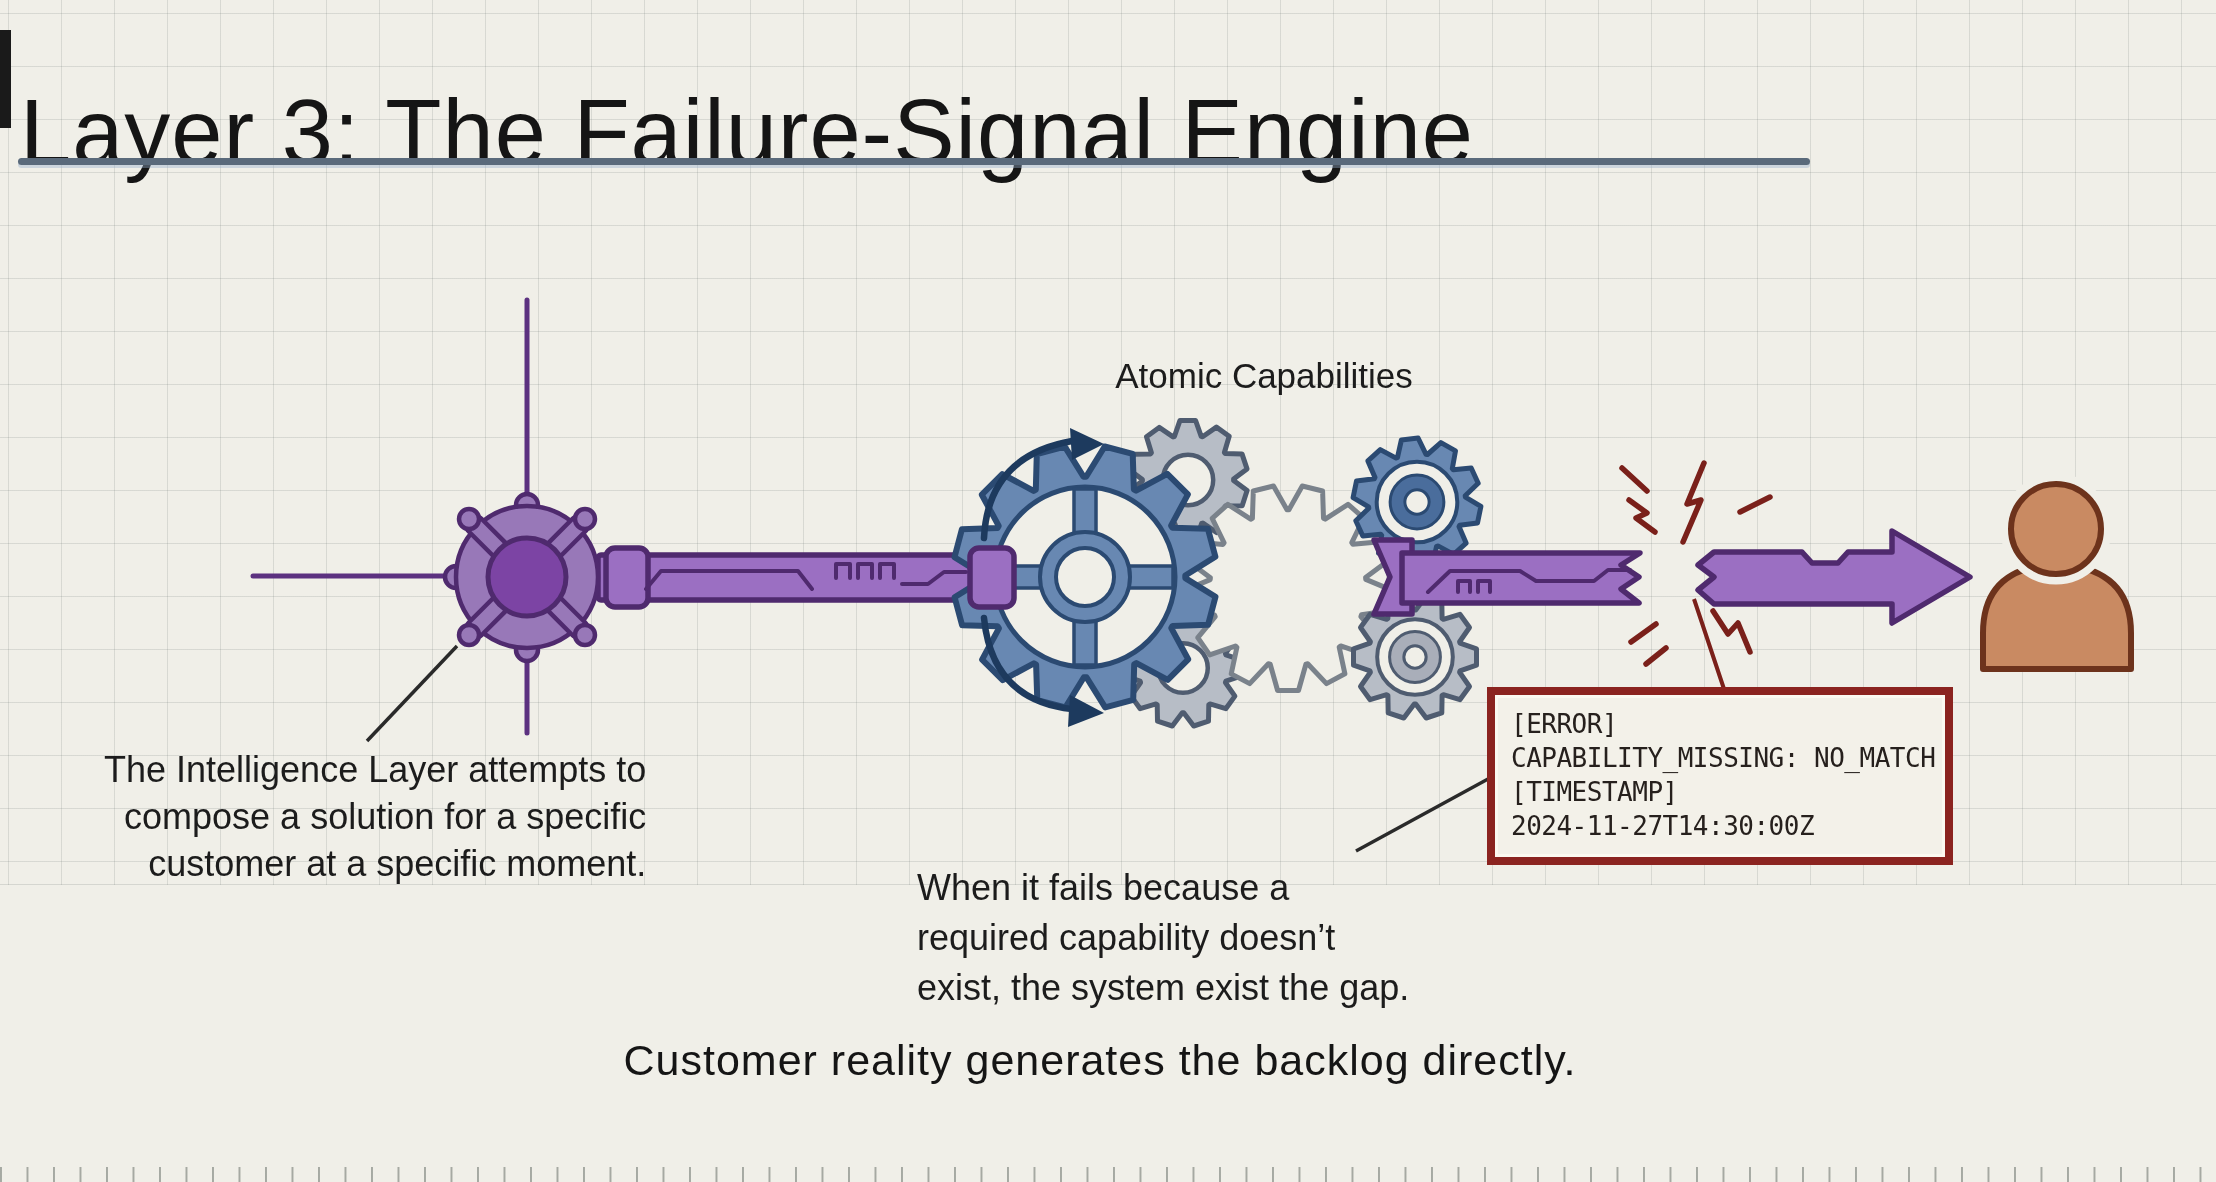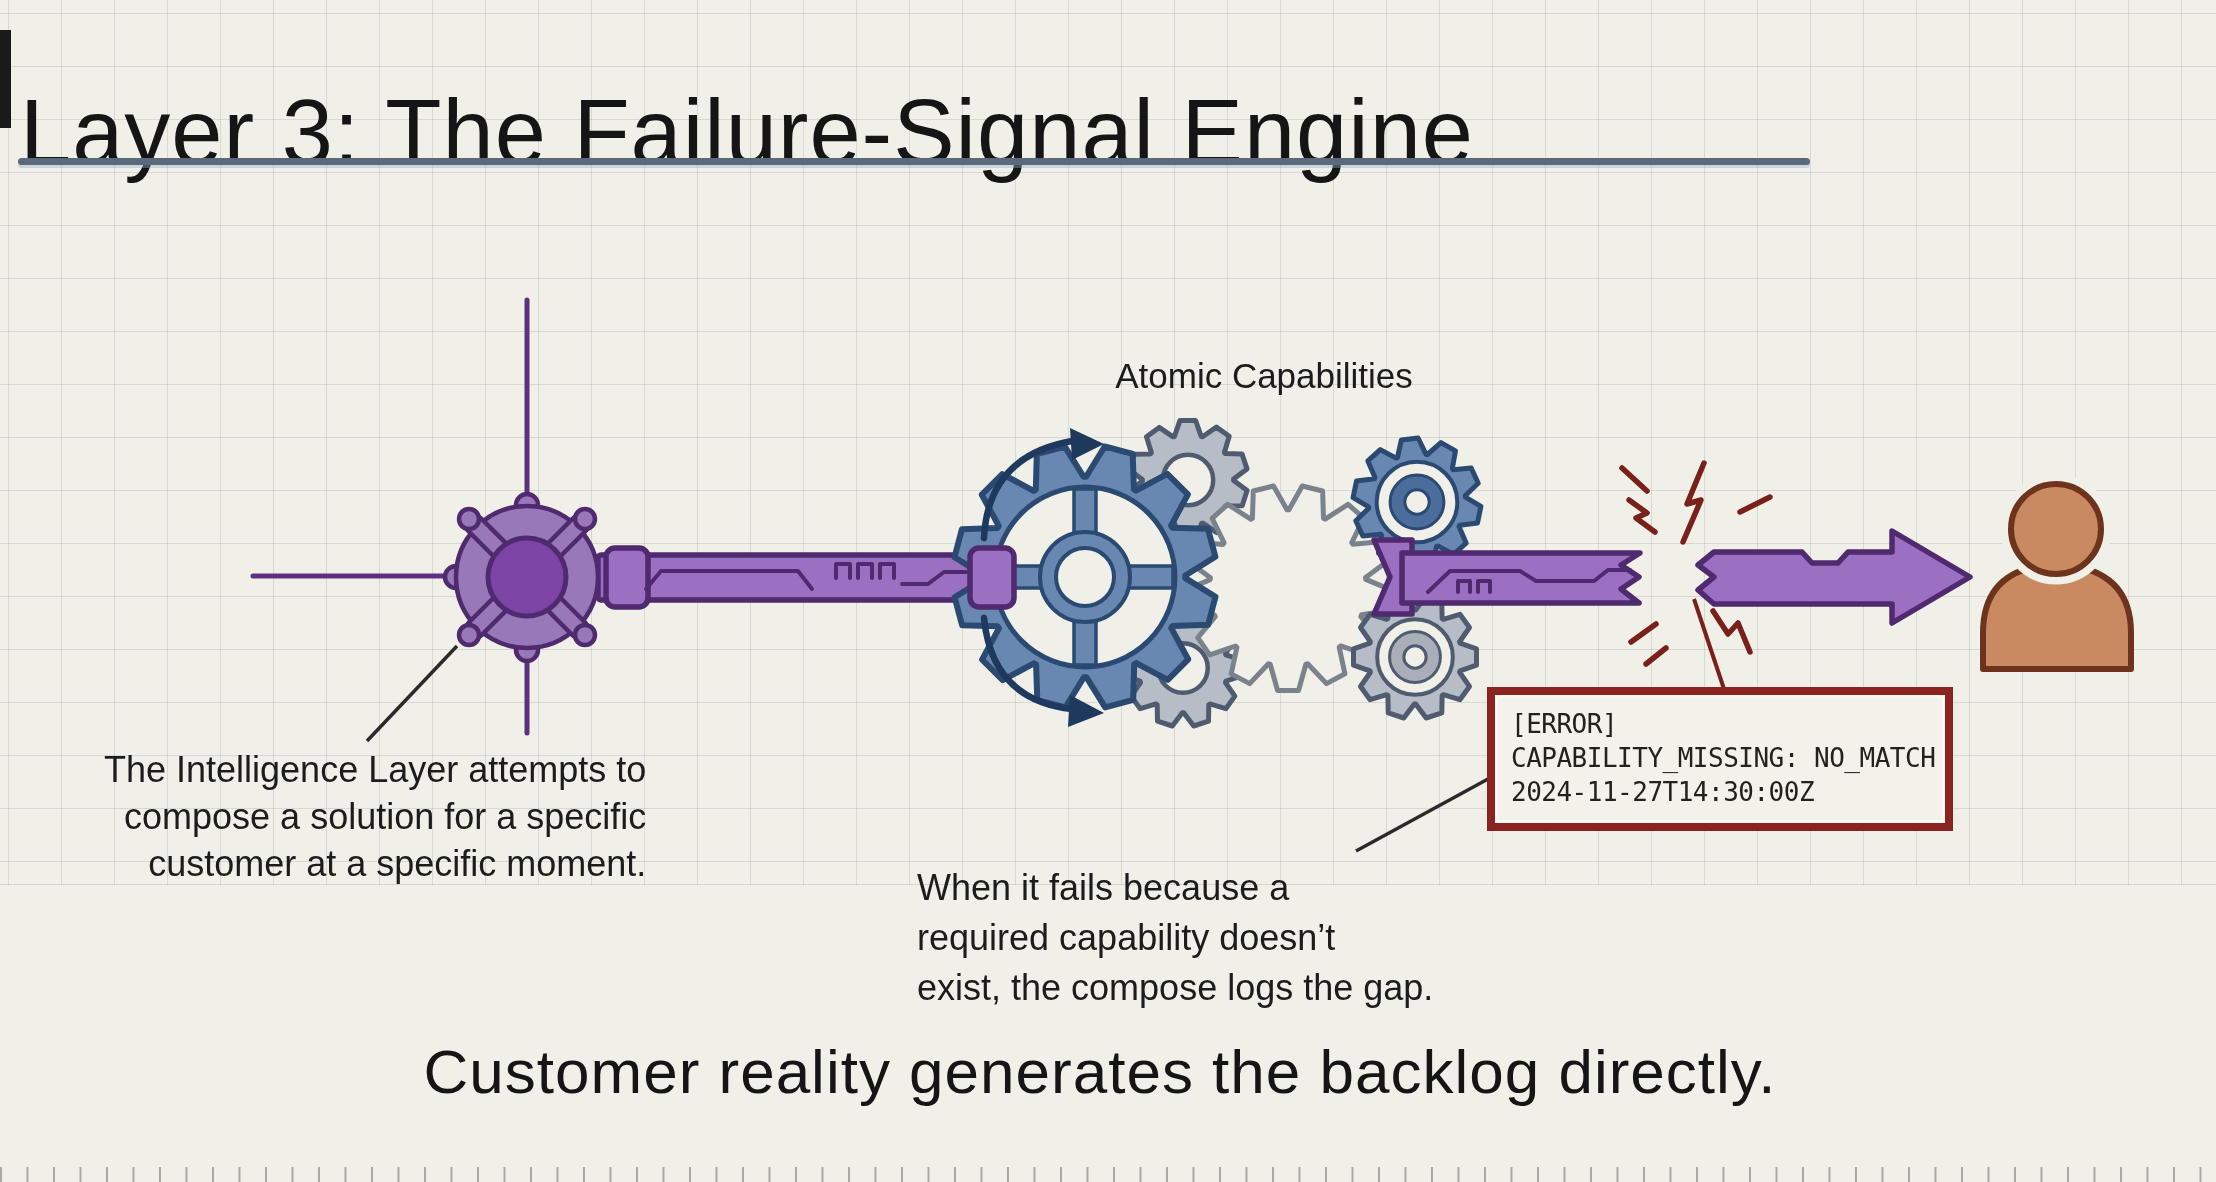--- a/index.html
+++ b/index.html
@@ -49,21 +49,21 @@
   }
   .annotation{
     position:absolute;color:var(--body-text,#1c1c1c);font-size:36px;
   }
   .annotation .ln{line-height:47px;white-space:nowrap;}
   .ann-left{left:104px;top:746px;text-align:right;}
   .ann-right{left:917px;top:833px;margin-top:30px;}
   .ann-right .ln{line-height:50px;}
   .caption{
     position:absolute;left:1100px;top:1036px;transform:translateX(-50%);
-    font-size:62px;font-weight:500;letter-spacing:1px;
+    font-size:43px;font-weight:500;letter-spacing:1px;
     color:var(--title-text,#111);white-space:nowrap;
   }
   .error-box{
     position:absolute;left:1487px;top:687px;width:466px;box-sizing:border-box;
     border:8px solid var(--error-border,#8b2420);
     background:var(--error-box-fill,#f3f1e9);
     box-shadow:inset 0 0 0 3px #fbf9f1;
     padding:12px 16px 14px 16px;
   }
   .error-box .mono{
@@ -215,23 +215,24 @@
 
   <div class="annotation ann-left">
     <div class="ln">The Intelligence Layer attempts to</div>
     <div class="ln">compose a solution for a specific</div>
     <div class="ln">customer at a specific moment.</div>
   </div>
 
   <div class="annotation ann-right">
     <div class="ln">When it fails because a</div>
     <div class="ln">required capability doesn’t</div>
-    <div class="ln">exist, the compose logs the gap.</div>
+    <div class="ln">exist, the system exist the gap.</div>
   </div>
 
   <div class="error-box">
     <div class="mono">[ERROR]</div>
     <div class="mono">CAPABILITY_MISSING: NO_MATCH</div>
+    <div class="mono">[TIMESTAMP]</div>
     <div class="mono">2024-11-27T14:30:00Z</div>
   </div>
 
   <div class="caption">Customer reality generates the backlog directly.</div>
 </div>
 
 </body></html>

